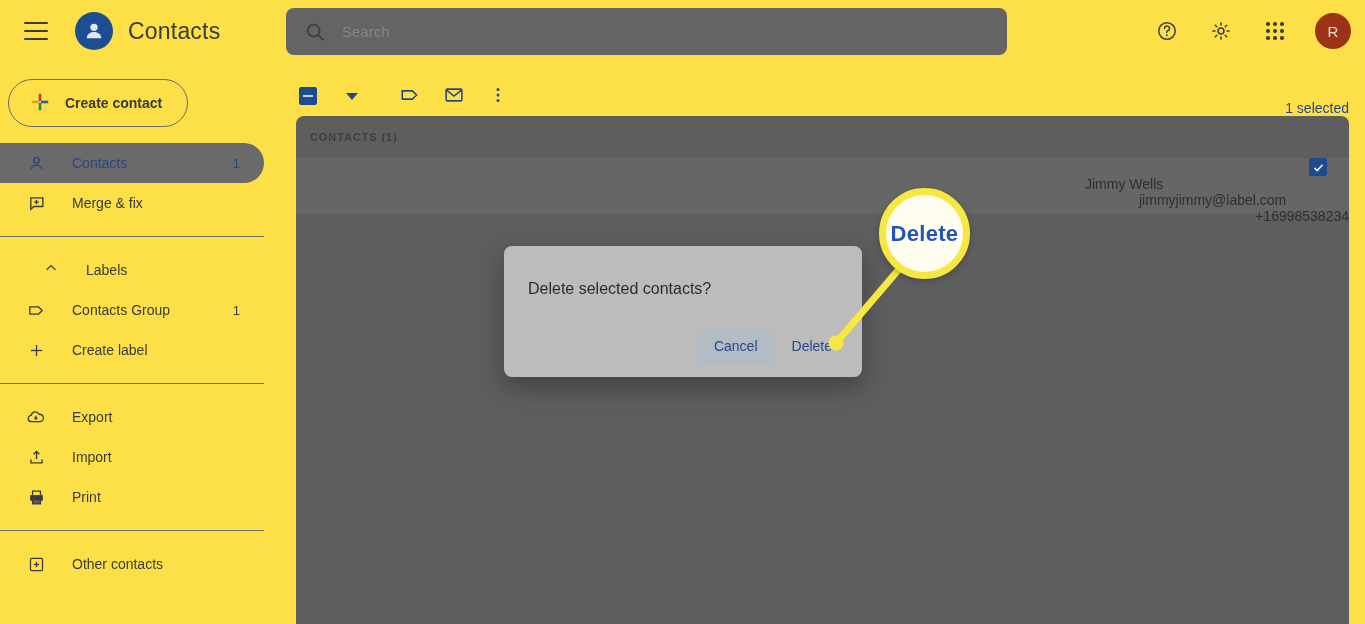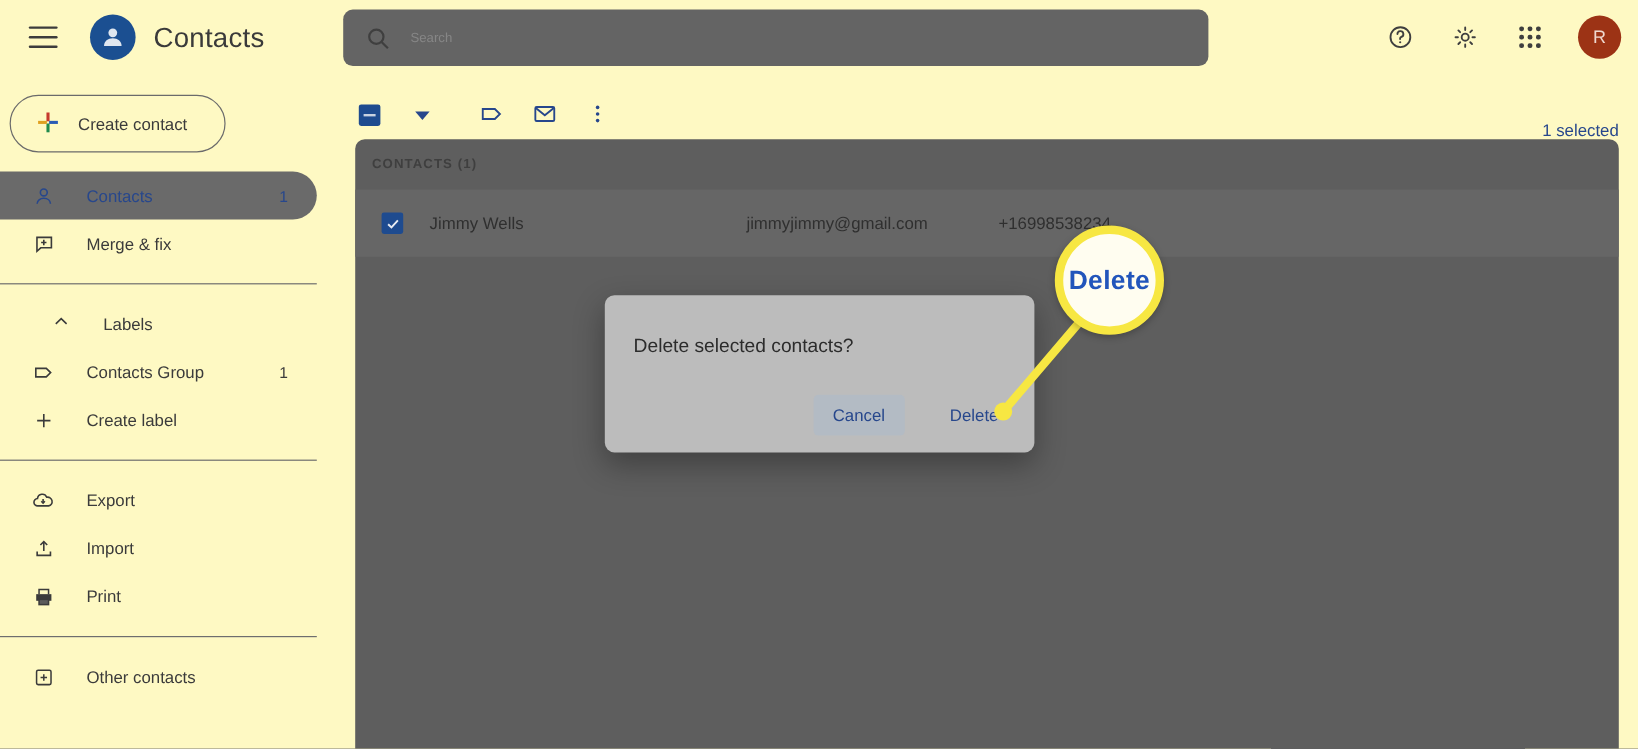--- a/index.html
+++ b/index.html
@@ -5,21 +5,21 @@
   * { box-sizing: border-box; margin: 0; padding: 0; }
   html, body {
     width: 1365px; height: 624px;
     font-family: "Liberation Sans", sans-serif;
     background: #5b5b5b;
     overflow: hidden;
   }
   #app {
     position: relative;
     width: 1365px; height: 624px;
-    background: #fef9c3;
+    background: #fde047;
   }
 
   
   .topbar {
     position: absolute; left: 0; top: 0;
     width: 1365px; height: 62px;
     display: flex; align-items: center;
   }
   .hamburger {
     width: 24px; height: 18px;
@@ -46,21 +46,21 @@
     position: absolute; left: 286px; top: 8px;
     width: 721px; height: 47px;
     background: #646464;
     border-radius: 8px;
     display: flex; align-items: center;
   }
   .search-icon { margin-left: 18px; width: 22px; height: 22px; flex: none; }
   .search-input {
     flex: 1; border: none; outline: none; background: transparent;
     font-family: "Liberation Sans", sans-serif;
-    font-size: 11px; color: #838383; margin-left: 16px;
+    font-size: 15px; color: #838383; margin-left: 16px;
   }
   .search-input::placeholder { color: #868686; }
 
   
   .top-right {
     position: absolute; right: 14px; top: 0; height: 62px;
     display: flex; align-items: center; gap: 14px;
   }
   .ic-btn {
     width: 40px; height: 40px; border-radius: 50%;
@@ -87,21 +87,21 @@
   }
   .create-contact {
     margin: 17px 0 0 8px;
     width: 180px; height: 48px;
     border: 1px solid #6b6b6b; border-radius: 24px;
     background: transparent;
     display: flex; align-items: center; gap: 14px;
     padding-left: 20px; cursor: pointer;
     font-family: "Liberation Sans", sans-serif;
   }
-  .cc-label { font-size: 14px; color: #3b3b3b; }
+  .cc-label { font-size: 14px; color: #3b3b3b; font-weight: bold; }
 
   .nav-list { margin-top: 16px; }
   .nav-item {
     height: 40px; display: flex; align-items: center;
     border-top-right-radius: 20px; border-bottom-right-radius: 20px;
     padding-left: 26px; gap: 26px; cursor: pointer;
     width: 264px; position: relative;
   }
   .nav-item .nav-ico { width: 20px; height: 20px; flex: none; display: flex; align-items: center; justify-content: center; }
   .nav-item .nav-label { font-size: 14px; color: #3b3b3b; white-space: nowrap; }
@@ -153,22 +153,22 @@
     background: #5e5e5e;
     border-radius: 8px 8px 0 0;
     height: 508px;
     overflow: hidden;
   }
   .list-head {
     height: 42px; display: flex; align-items: center; padding-left: 14px;
     font-size: 11px; letter-spacing: .9px; color: #3f3f3f; font-weight: bold;
   }
   .contact-row {
-    height: 56px; display: flex; align-items: center;
-    background: #666666; cursor: pointer;
+    height: 56px; display: flex; align-items: flex-end;
+    background: #666666; cursor: pointer; flex-direction: column;
   }
   .row-check { width: 62px; display: flex; align-items: center; justify-content: center; }
   .checkbox-checked {
     width: 18px; height: 18px; border-radius: 2px; background: #1e4b8f;
     display: flex; align-items: center; justify-content: center;
   }
   .row-name  { width: 264px; font-size: 14px; color: #2f2f2f; }
   .row-email { width: 210px; font-size: 14px; color: #2f2f2f; }
   .row-phone { font-size: 14px; color: #2f2f2f; }
 
@@ -179,21 +179,21 @@
     background: #bcbcbc;
     border-radius: 8px;
     box-shadow: 0 10px 26px rgba(0,0,0,.32);
   }
   .dialog-title {
     font-size: 16px; color: #2c2c2c;
     padding: 34px 0 0 24px;
   }
   .dialog-actions {
     position: absolute; right: 14px; bottom: 14px;
-    display: flex; align-items: center; gap: 22px;
+    display: flex; align-items: center; gap: 2px;
   }
   .dlg-btn {
     height: 34px; padding: 0 16px; border: none; border-radius: 4px;
     background: transparent; cursor: pointer;
     font-family: "Liberation Sans", sans-serif;
     font-size: 14px; color: #27478c;
   }
   .dlg-btn.hover { background: #b3bbc4; }
 
   
@@ -432,21 +432,21 @@
 
       <div class="contact-row">
         <div class="row-check">
           <span class="checkbox-checked">
             <svg width="13" height="13" viewBox="0 0 24 24" fill="none" stroke="#e8ecf3" stroke-width="3">
               <polyline points="4.5,12.6 9.6,17.6 19.5,6.8"></polyline>
             </svg>
           </span>
         </div>
         <div class="row-name">Jimmy Wells</div>
-        <div class="row-email">jimmyjimmy@gmail.com</div>
+        <div class="row-email">jimmyjimmy@label.com</div>
         <div class="row-phone">+16998538234</div>
       </div>
     </div>
   </div>
 
   <div class="dialog">
     <div class="dialog-title">Delete selected contacts?</div>
     <div class="dialog-actions">
       <button class="dlg-btn hover">Cancel</button>
       <button class="dlg-btn">Delete</button>

